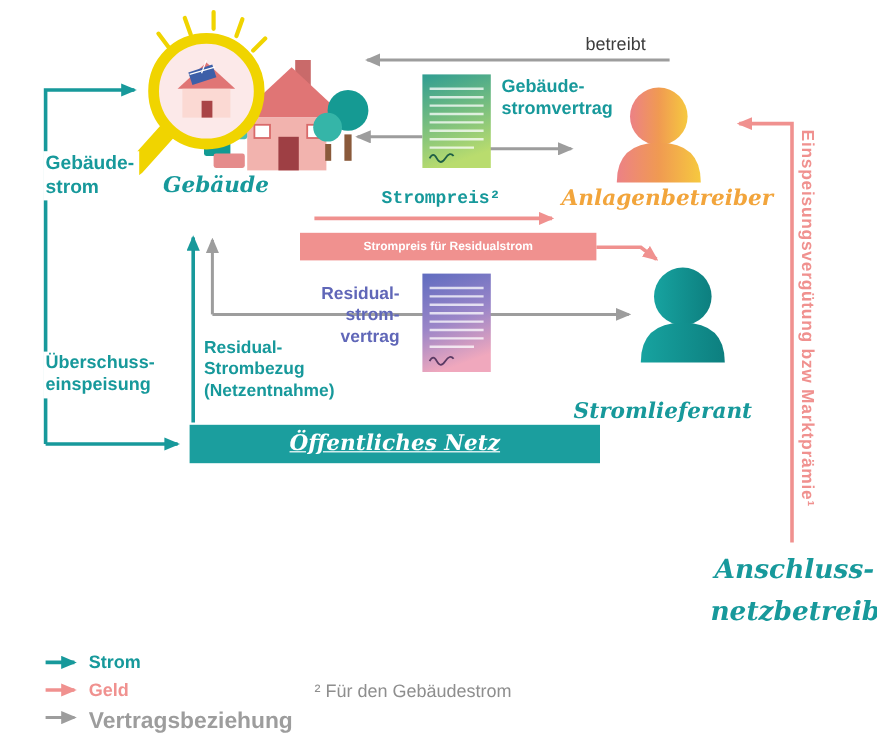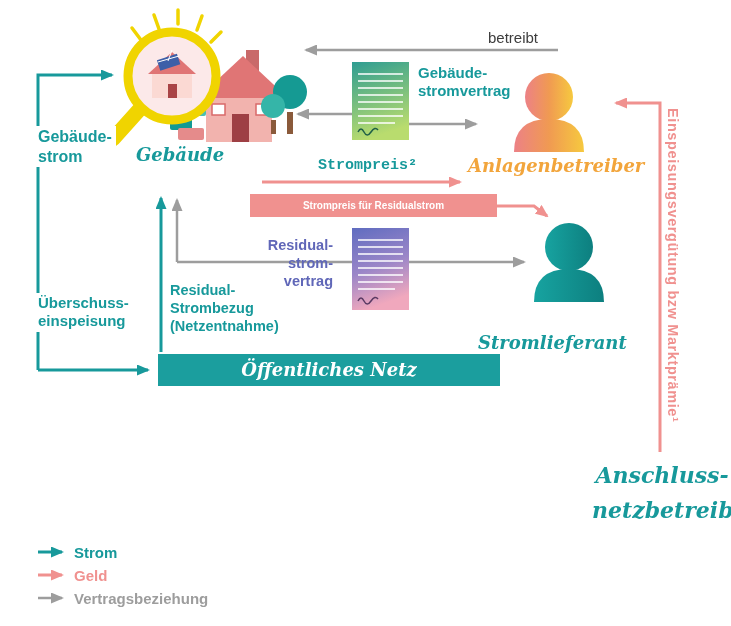--- a/index.html
+++ b/index.html
@@ -16,21 +16,21 @@
   .teal{color:var(--teal);}
   .pink{color:var(--pink);}
   .orange{color:var(--orange);}
   .gray{color:var(--gray);}
   .purple{color:var(--purple);}
   .dark{color:var(--dark);}
   .fgray{color:var(--fgray);}
   .serifit{font-family:"DejaVu Serif",serif;font-style:italic;font-weight:600;}
   .mask{background:#fff;}
   .banner-net{left:158px;top:354px;width:342px;height:32px;background:var(--banner);
-    color:#fff;text-align:center;line-height:32px;font-size:18px;}
+    color:#fff;text-align:center;line-height:32px;font-size:18px;text-decoration:underline;}
   .banner-price{left:250px;top:194px;width:247px;height:23px;background:var(--pink);
     color:#fff;text-align:center;line-height:23px;font-size:10px;font-weight:bold;}
   .vertical{writing-mode:vertical-rl;text-orientation:mixed;letter-spacing:0.6px;}
 </style>
 </head>
 <body>
 
 <div id="stage">
 
   <svg id="arrows" width="731" height="626" viewBox="0 0 731 626">
@@ -210,16 +210,17 @@
 
   <div class="abs sansb pink vertical" style="left:663px;top:108px;height:345px;font-size:14.5px;">Einspeisungsvergütung bzw Marktprämie¹</div>
 
   <div class="abs serifit teal" style="left:592px;top:458px;width:140px;text-align:center;font-size:22px;line-height:1.6;">
     <span>Anschluss-</span><br>
     <span>netzbetreiber</span>
   </div>
 
   <div class="abs sansb teal" style="left:74px;top:544px;font-size:15px;">Strom</div>
   <div class="abs sansb pink" style="left:74px;top:567px;font-size:15px;">Geld</div>
-  <div class="abs sansb gray" style="left:74px;top:590px;font-size:15px;text-align:center;">Vertragsbeziehung</div>
-
+  <div class="abs sansb gray" style="left:74px;top:590px;font-size:19px;text-align:center;">Vertragsbeziehung</div>
+
+  <div class="abs fgray" style="left:262px;top:568px;font-size:15px;">² Für den Gebäudestrom</div>
 
 </div>
 
 </body></html>

